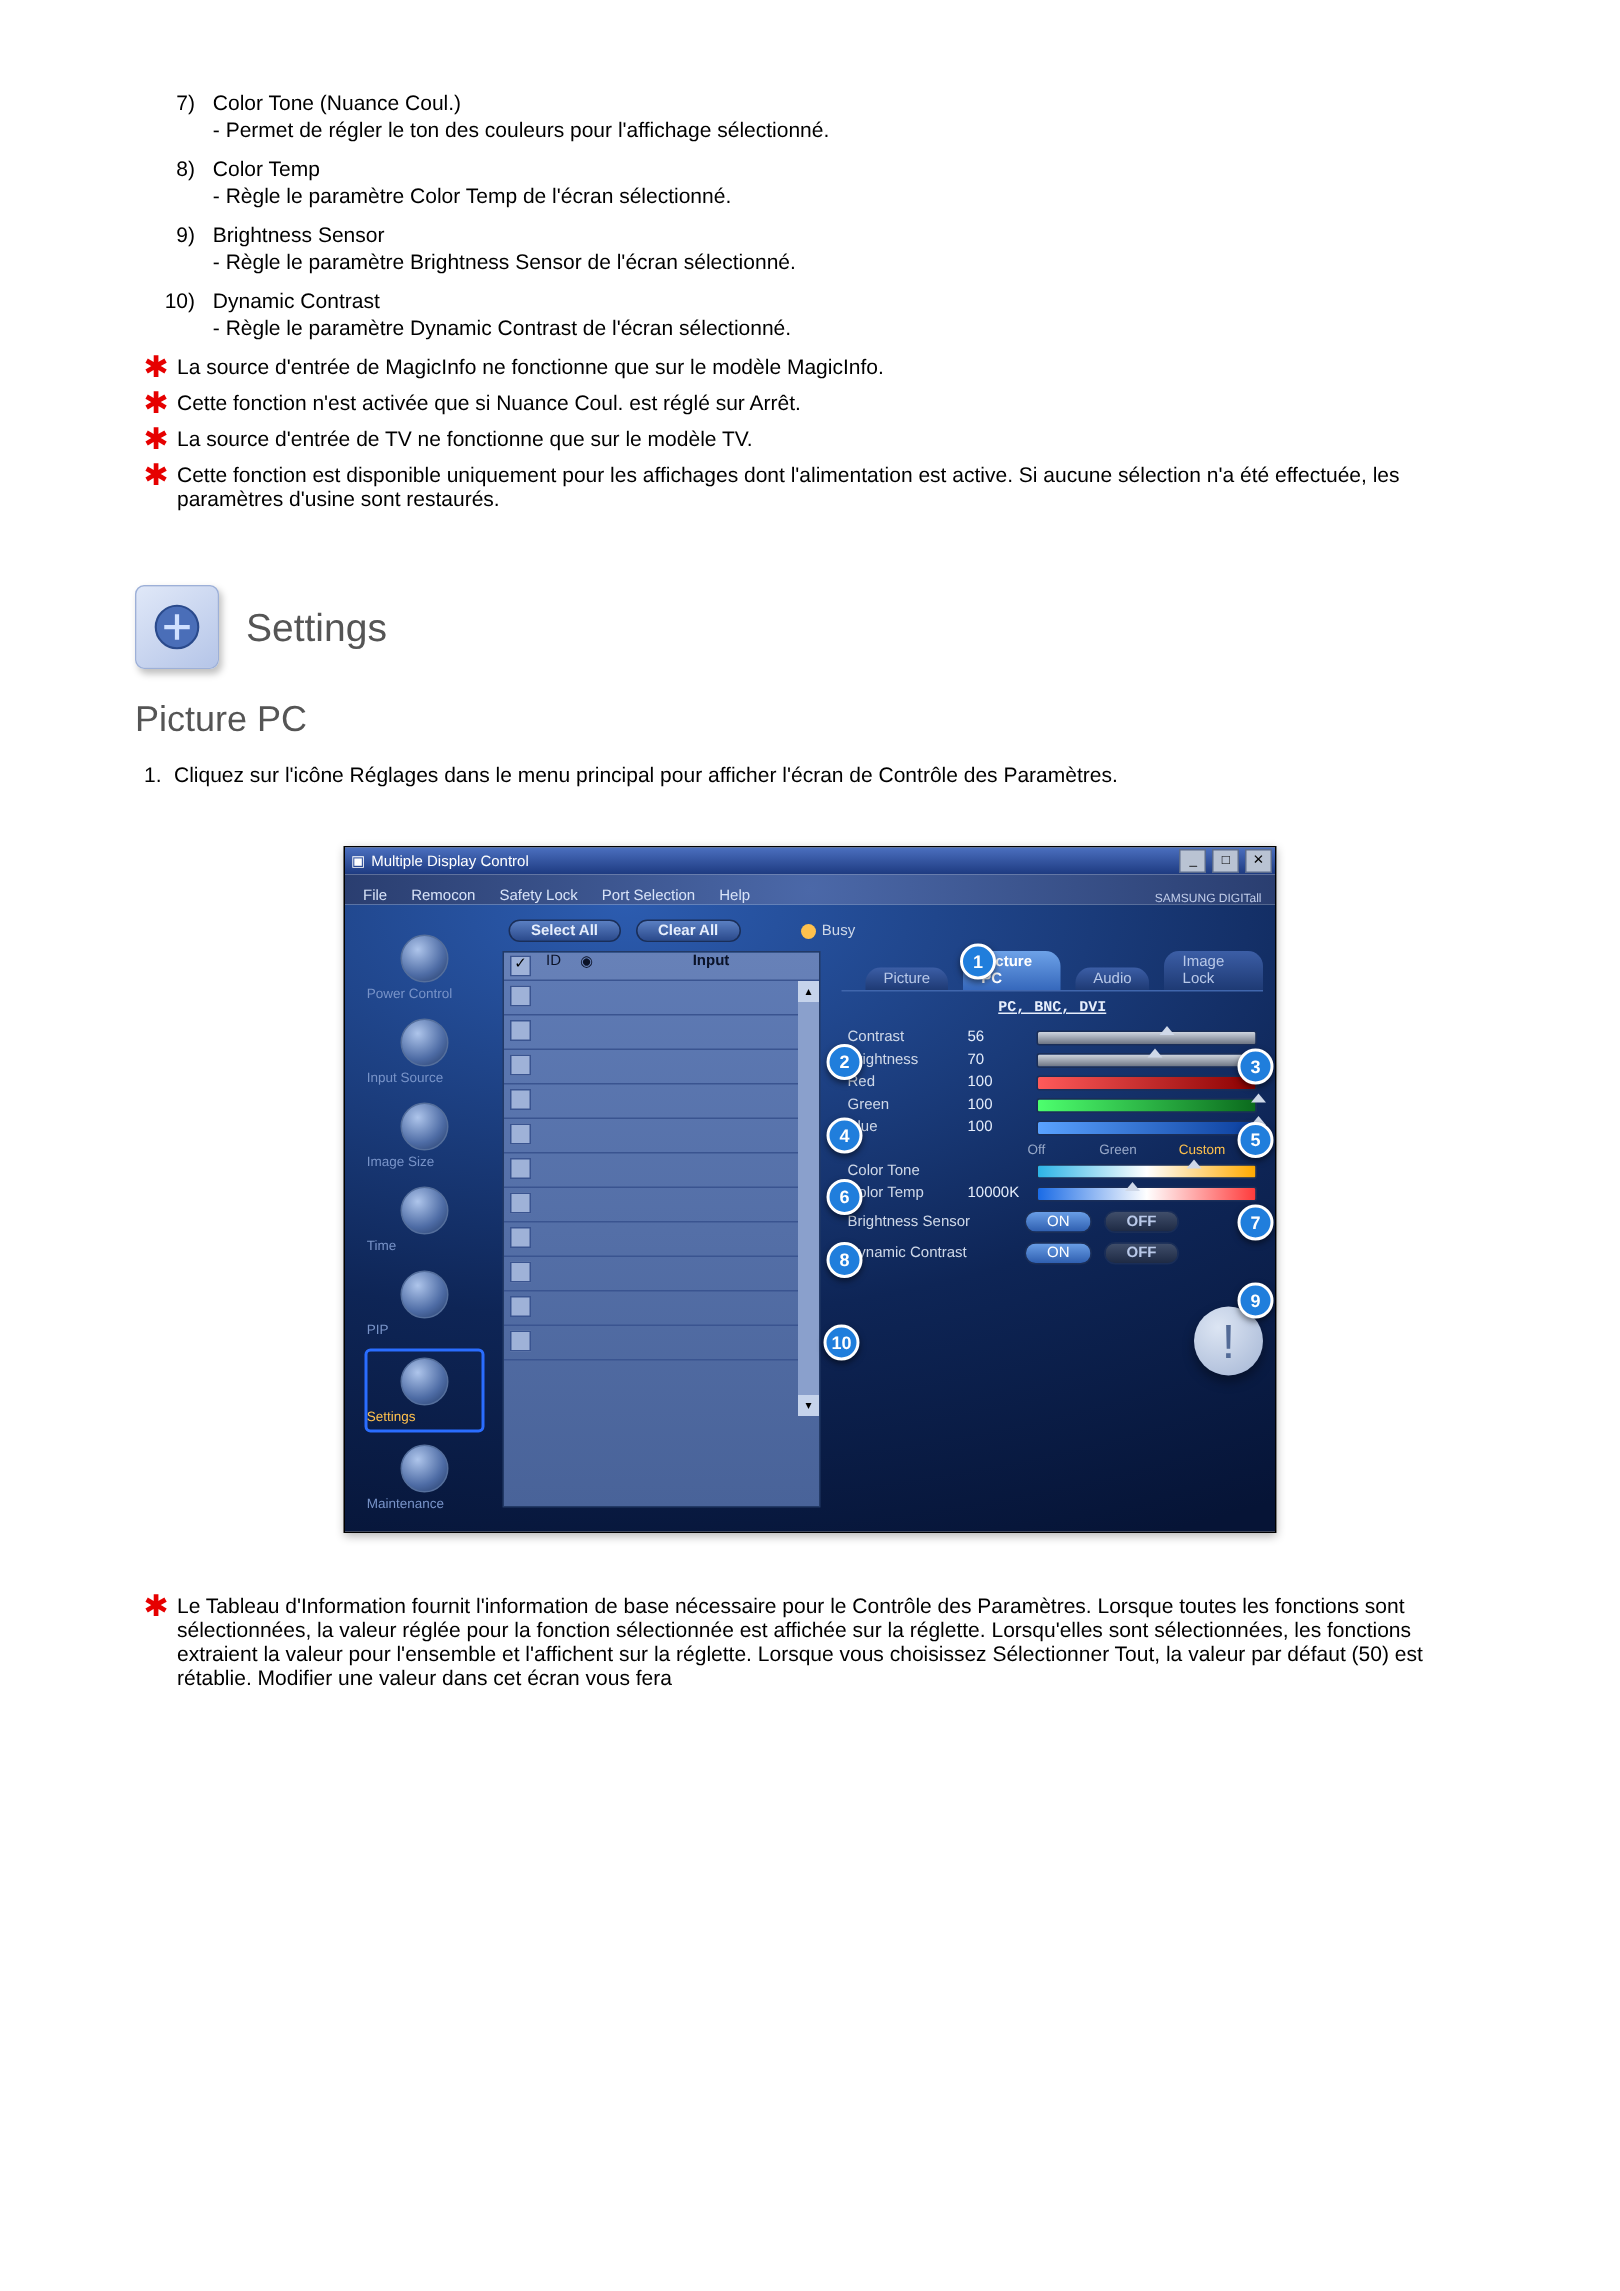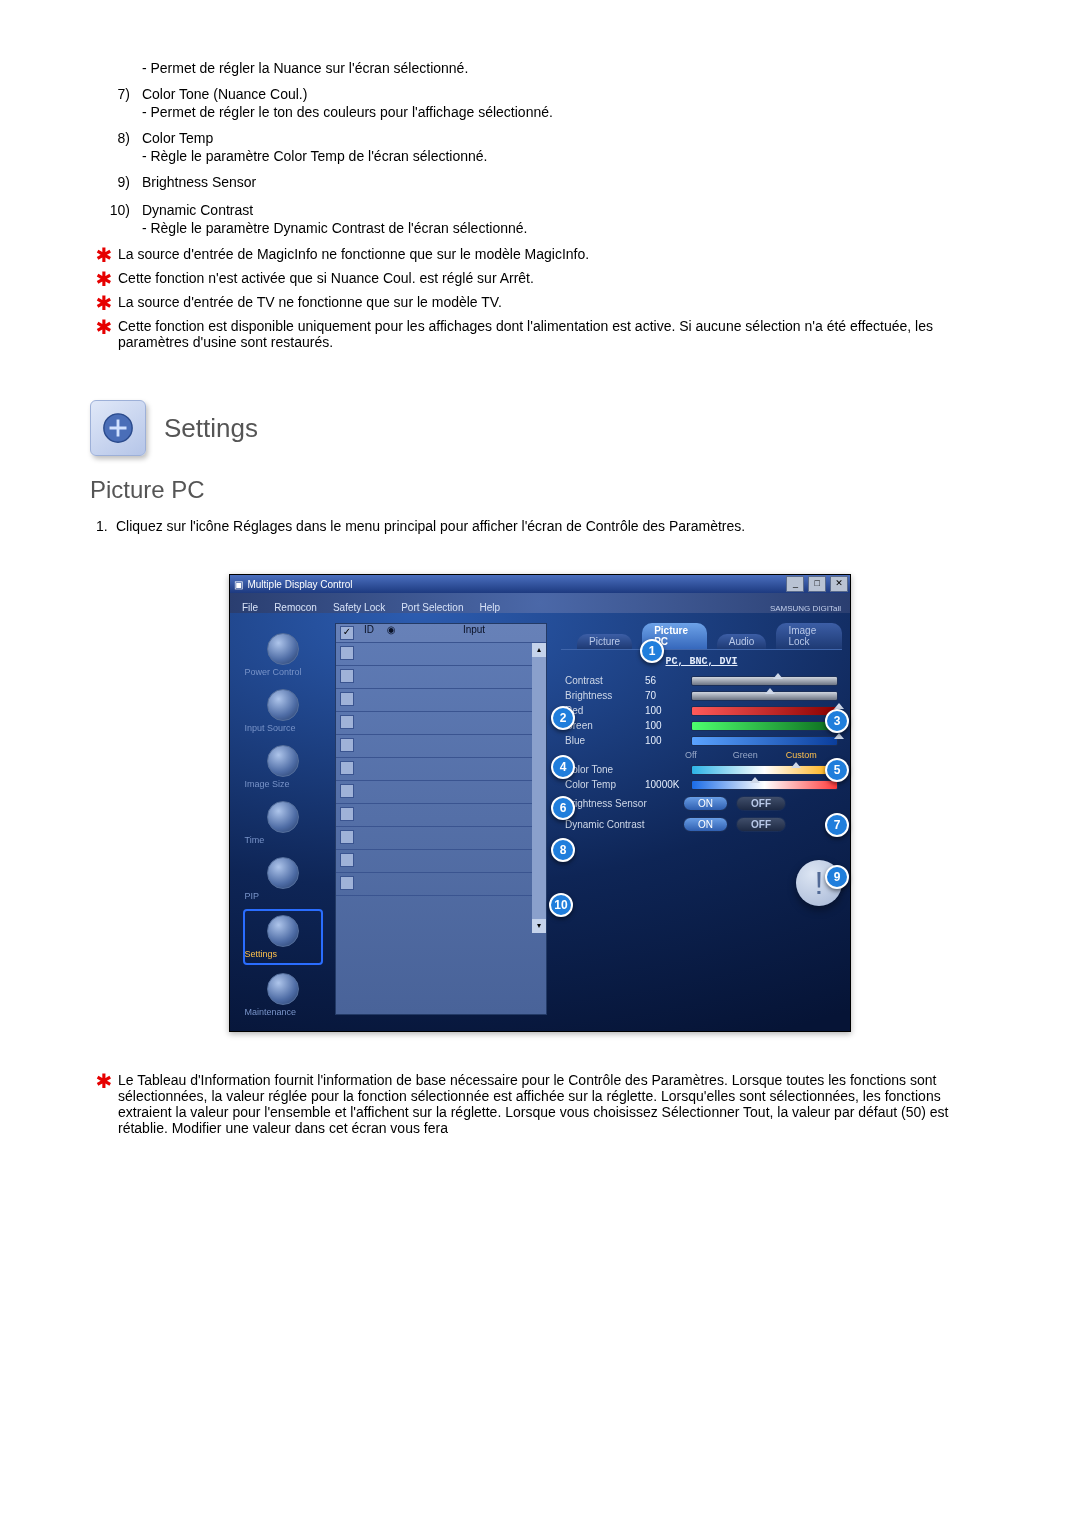--- a/index.html
+++ b/index.html
@@ -113,21 +113,21 @@
     border:1px solid #233a66;
   }
   .grid-head, .grid-row {
     display:flex;
     border-bottom:1px solid #3a5490;
   }
   .grid-head { background: rgba(255,255,255,0.05);}
   .c-chk { width:22px; text-align:center; }
   .c-id  { width:22px; text-align:center; color:#0a1228; }
   .c-st  { width:22px; text-align:center; color:#0a1228; }
-  .c-inp { flex:1; text-align:center; color:#0a1228; }
+  .c-inp { flex:1; text-align:center; color:#0a1228;font-weight:bold; }
   .chkbox {
     display:inline-block; width:12px; height:12px; background:#9fb2d8; border:1px solid #3a5490; margin:2px 0;
   }
   .chkbox.checked::after{content:'✓'; color:#000; font-size:10px; display:block; line-height:10px;}
   .grid-row { height:22px; align-items:center; }
   .scroll-col {
     width:14px;
     background:#8aa0cc;
     display:flex; flex-direction:column; justify-content:space-between;
   }
@@ -194,41 +194,38 @@
 
   .footnote { display:flex; margin-top:40px;}
 </style>
 </head>
 <body>
 
 <div class="doc-container">
 
   <div>
     <div class="list-item">
-      <span class="num"></span>
-      <span class="body"><p class="desc">- Permet de régler la Nuance sur l'écran sélectionné.</p></span>
-    </div>
-    <div class="list-item">
       <span class="num">7)</span>
       <span class="body">
         <p class="title">Color Tone (Nuance Coul.)</p>
         <p class="desc">- Permet de régler le ton des couleurs pour l'affichage sélectionné.</p>
       </span>
     </div>
     <div class="list-item">
       <span class="num">8)</span>
       <span class="body">
         <p class="title">Color Temp</p>
         <p class="desc">- Règle le paramètre Color Temp de l'écran sélectionné.</p>
       </span>
     </div>
     <div class="list-item">
       <span class="num">9)</span>
       <span class="body">
         <p class="title">Brightness Sensor</p>
+        <p class="desc">- Règle le paramètre Brightness Sensor de l'écran sélectionné.</p>
       </span>
     </div>
     <div class="list-item">
       <span class="num">10)</span>
       <span class="body">
         <p class="title">Dynamic Contrast</p>
         <p class="desc">- Règle le paramètre Dynamic Contrast de l'écran sélectionné.</p>
       </span>
     </div>
   </div>
@@ -313,20 +310,28 @@
             <div class="nav-icon"></div>
             <div class="nav-label">Settings</div>
           </div>
         <div class="nav-item">
             <div class="nav-icon"></div>
             <div class="nav-label">Maintenance</div>
           </div>
       </div>
 
       <div class="main-area">
+        <div class="top-controls">
+          <span class="pill-btn">Select All</span>
+          <span class="pill-btn">Clear All</span>
+          <span class="busy">
+            <span class="busy-dot"></span>
+            <span>Busy</span>
+          </span>
+        </div>
 
         <div class="sub-area">
 
           <div class="grid-panel">
              <div class="grid-head">
                <span class="c-chk"><span class="chkbox checked"></span></span>
                <span class="c-id">ID</span>
                <span class="c-st">◉</span>
                <span class="c-inp">Input</span>
              </div>

